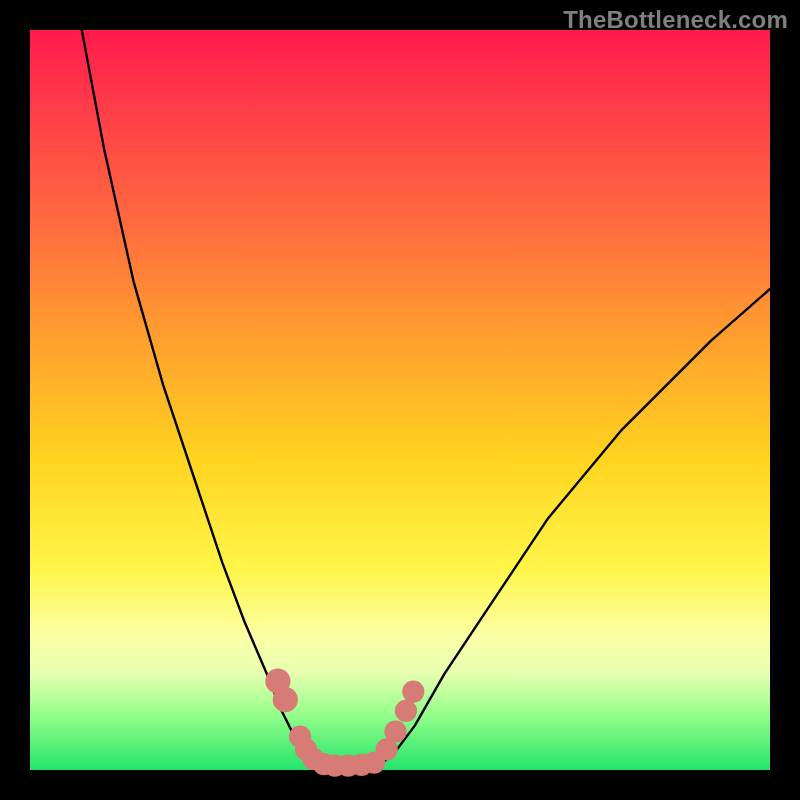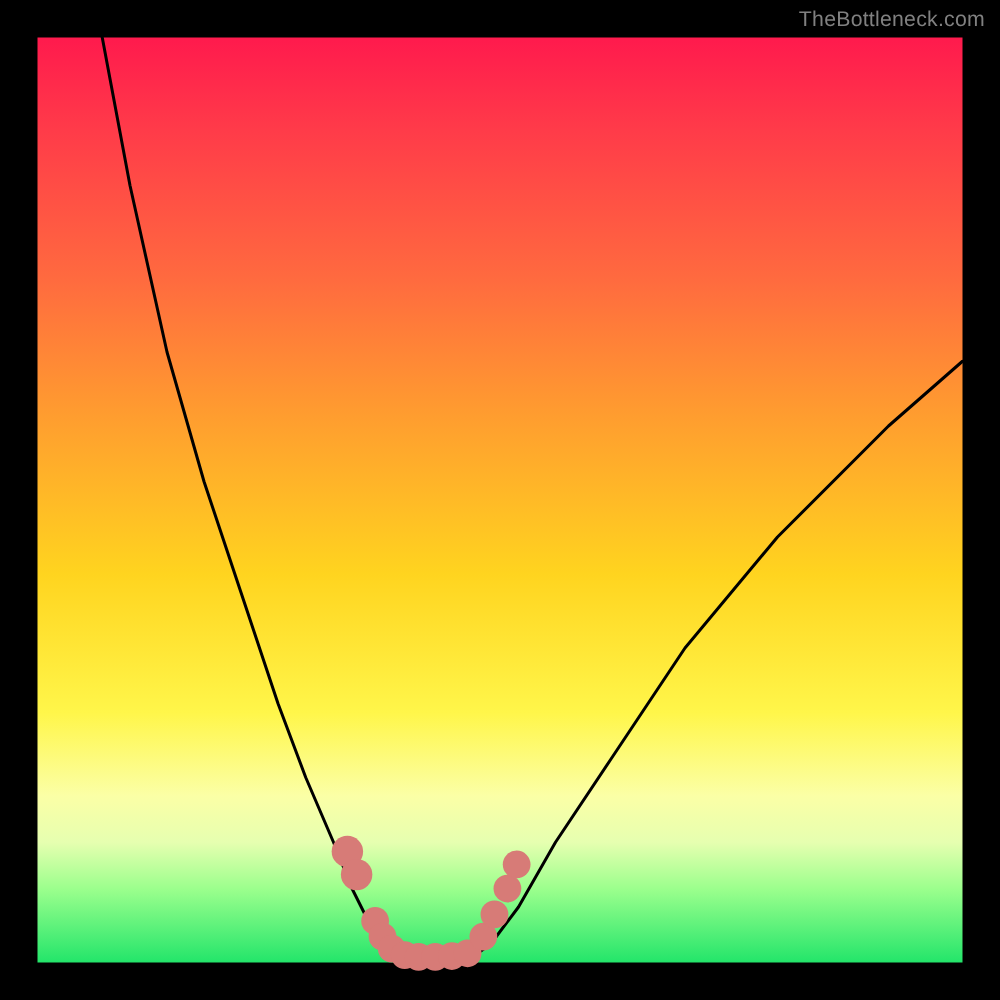--- a/index.html
+++ b/index.html
@@ -36,24 +36,24 @@
       #fbffa6 82%,
       #e6ffb0 87%,
       #9cff8d 92%,
       #23e56a 100%
     );
   }
   .watermark {
     position: absolute;
     top: 6px;
     right: 12px;
-    font-size: 17px;
+    font-size: 24px;
     color: #808080;
     letter-spacing: 0.2px;
-    font-weight: 400;
+    font-weight: 700;
   }
   svg.curves {
     position: absolute;
     left: 30px;
     top: 30px;
     width: 740px;
     height: 740px;
     overflow: visible;
   }
 </style>

